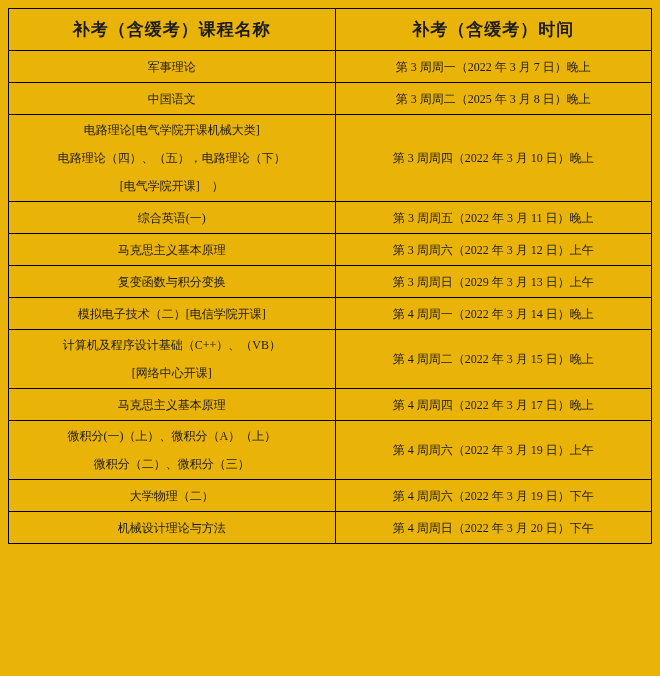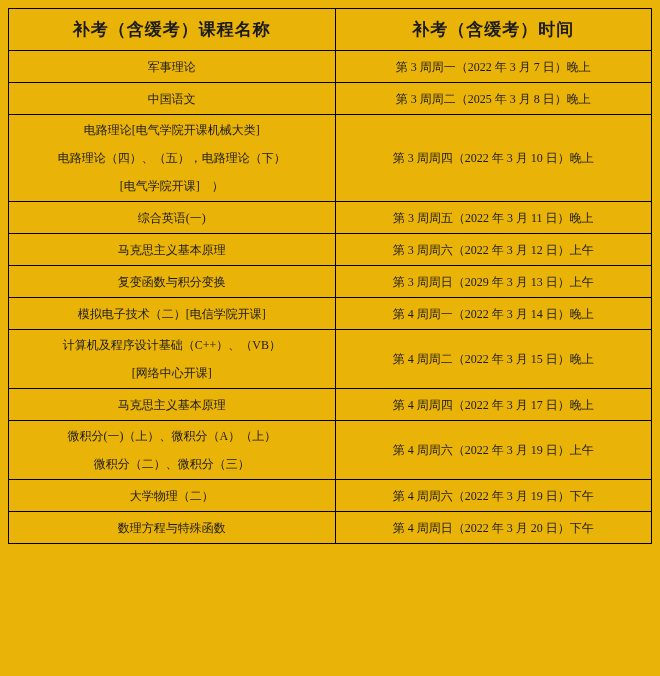--- a/index.html
+++ b/index.html
@@ -130,19 +130,19 @@
           <td class="time-cell">第 4 周周六（2022 年 3 月 19 日）上午</td>
         </tr>
         <tr>
           <td class="course-cell">
             <div>大学物理（二）</div>
           </td>
           <td class="time-cell">第 4 周周六（2022 年 3 月 19 日）下午</td>
         </tr>
         <tr>
           <td class="course-cell">
-            <div>数理方程与特殊函数</div>
+            <div>机械设计理论与方法</div>
           </td>
           <td class="time-cell">第 4 周周日（2022 年 3 月 20 日）下午</td>
         </tr>
       </tbody>
   </table>
 </div>
 
 </body></html>

